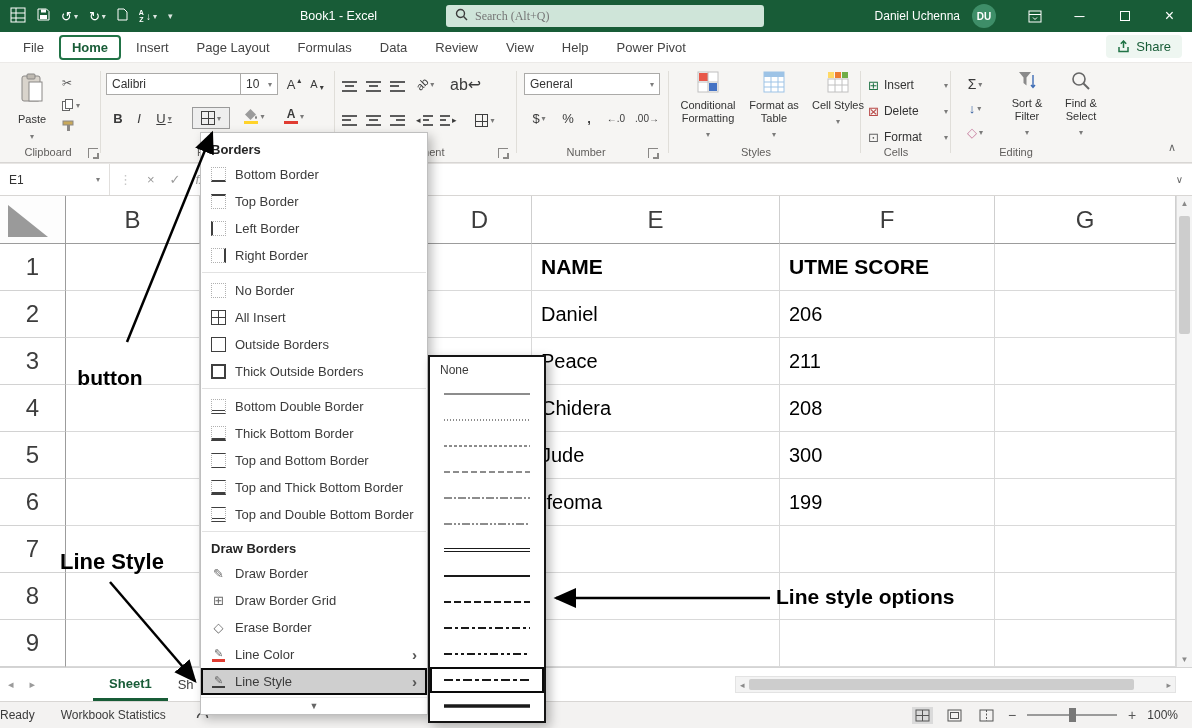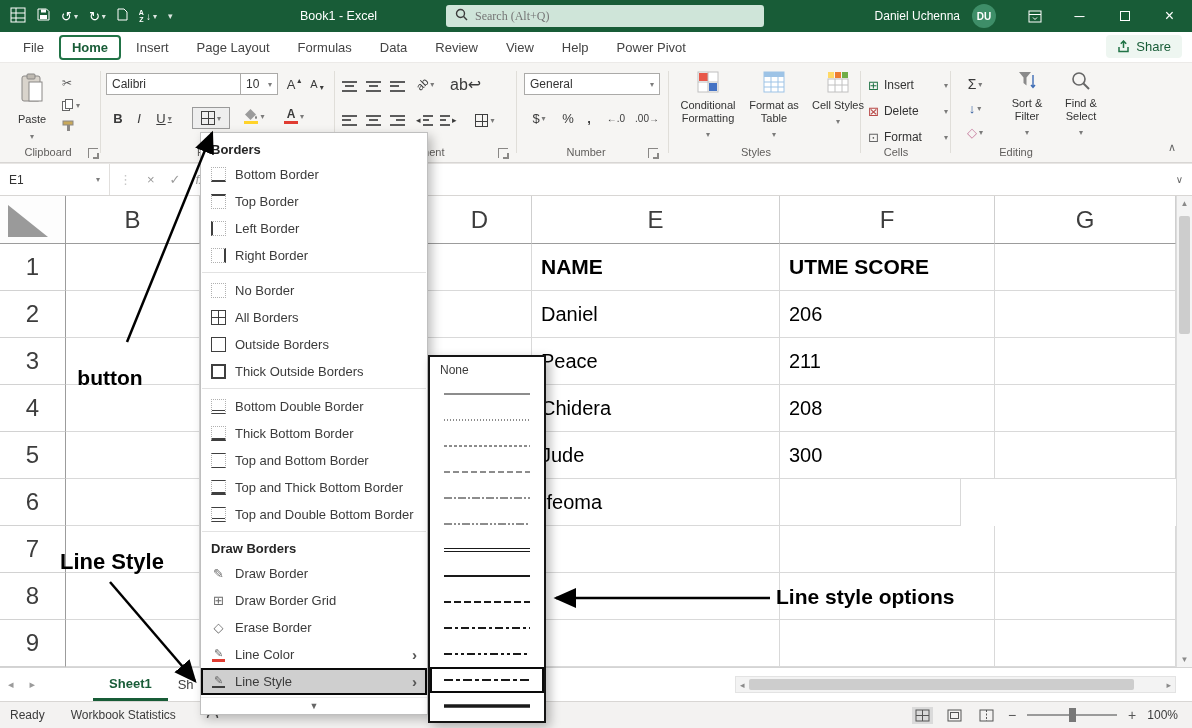--- a/index.html
+++ b/index.html
@@ -519,20 +519,21 @@
         <div class="gcell cw-e">Jude</div>
         <div class="gcell cw-f">300</div>
         <div class="gcell cw-g"></div>
       </div>
     <div class="grow">
         <div class="rnum">6</div>
         <div class="gcell cw-b"></div>
         <div class="gcell cw-c"></div>
         <div class="gcell cw-d"></div>
         <div class="gcell cw-e">Ifeoma</div>
+        <div class="gcell cw-f">199</div>
         <div class="gcell cw-g"></div>
       </div>
     <div class="grow">
         <div class="rnum">7</div>
         <div class="gcell cw-b"></div>
         <div class="gcell cw-c"></div>
         <div class="gcell cw-d"></div>
         <div class="gcell cw-e"></div>
         <div class="gcell cw-f"></div>
         <div class="gcell cw-g"></div>
@@ -569,21 +570,21 @@
     <div class="stab active" style="margin-left:50px">Sheet1</div>
     <div class="stab" style="padding:0 4px 0 10px">Sh</div>
     <div class="hscroll">
       <span>◂</span>
       <div class="hthumb"></div>
       <span style="margin-left:auto">▸</span>
     </div>
   </div>
 
   <div class="statusbar">
-    <span style="margin-left:10px">Ready</span>
+    <span style="">Ready</span>
     <span style="margin-left:26px">Workbook Statistics</span>
     <span style="margin-left:30px"><svg width="13" height="13">
           <circle cx="6.5" cy="3.5" r="2" fill="#4a4a4a"></circle>
           <path d="M1.5 11 a5 5 0 0 1 10 0" fill="none" stroke="#4a4a4a" stroke-width="1.5"></path>
         </svg></span>
     <div class="sb-right">
       <span class="vico sel">
           <svg width="15" height="13">
             <rect x="1" y="1" width="13" height="11" fill="none" stroke="#555"></rect>
             <line x1="1" y1="6.5" x2="14" y2="6.5" stroke="#555"></line>
@@ -629,21 +630,21 @@
         <span class="bic r"></span>
         <span class="lbl">Right Border</span>
       </div>
     <div class="bsep"></div>
     <div class="bitem">
         <span class="bic"></span>
         <span class="lbl">No Border</span>
       </div>
     <div class="bitem">
         <span class="bic all"></span>
-        <span class="lbl">All Borders</span>
+        <span class="lbl">All Insert</span>
       </div>
     <div class="bitem">
         <span class="bic out"></span>
         <span class="lbl">Outside Borders</span>
       </div>
     <div class="bitem">
         <span class="bic thick"></span>
         <span class="lbl">Thick Outside Borders</span>
       </div>
     <div class="bsep"></div>

